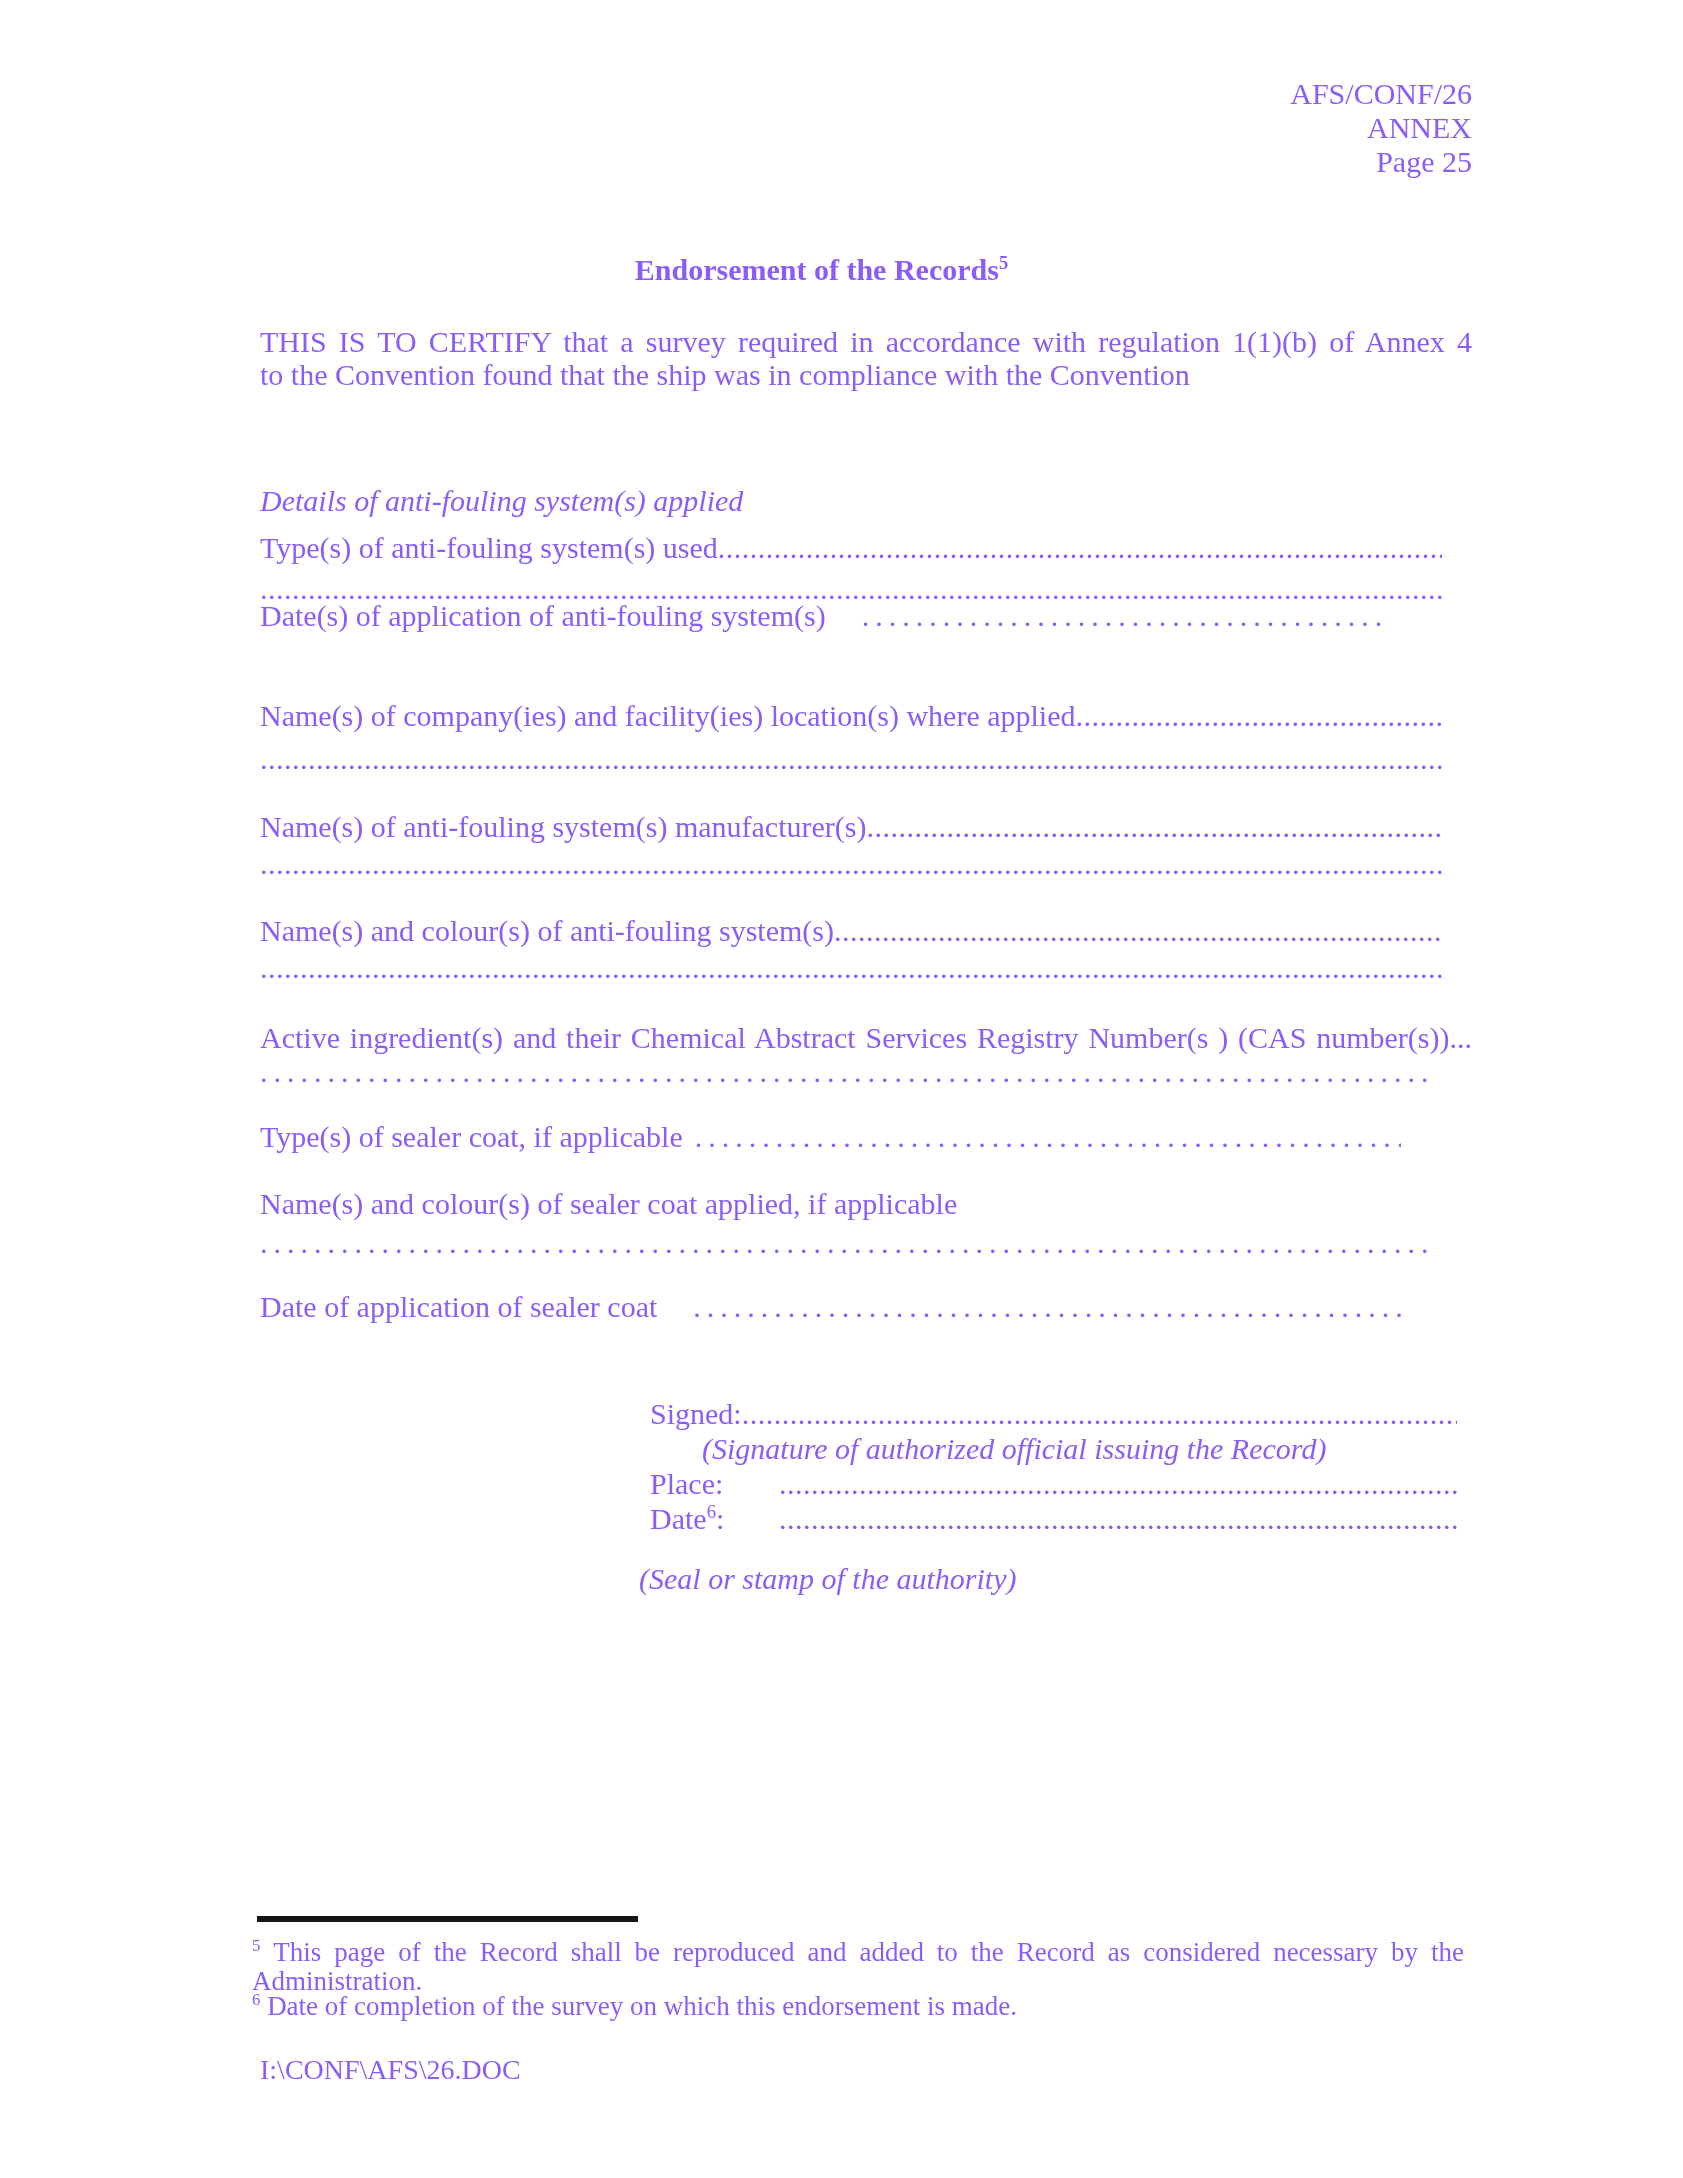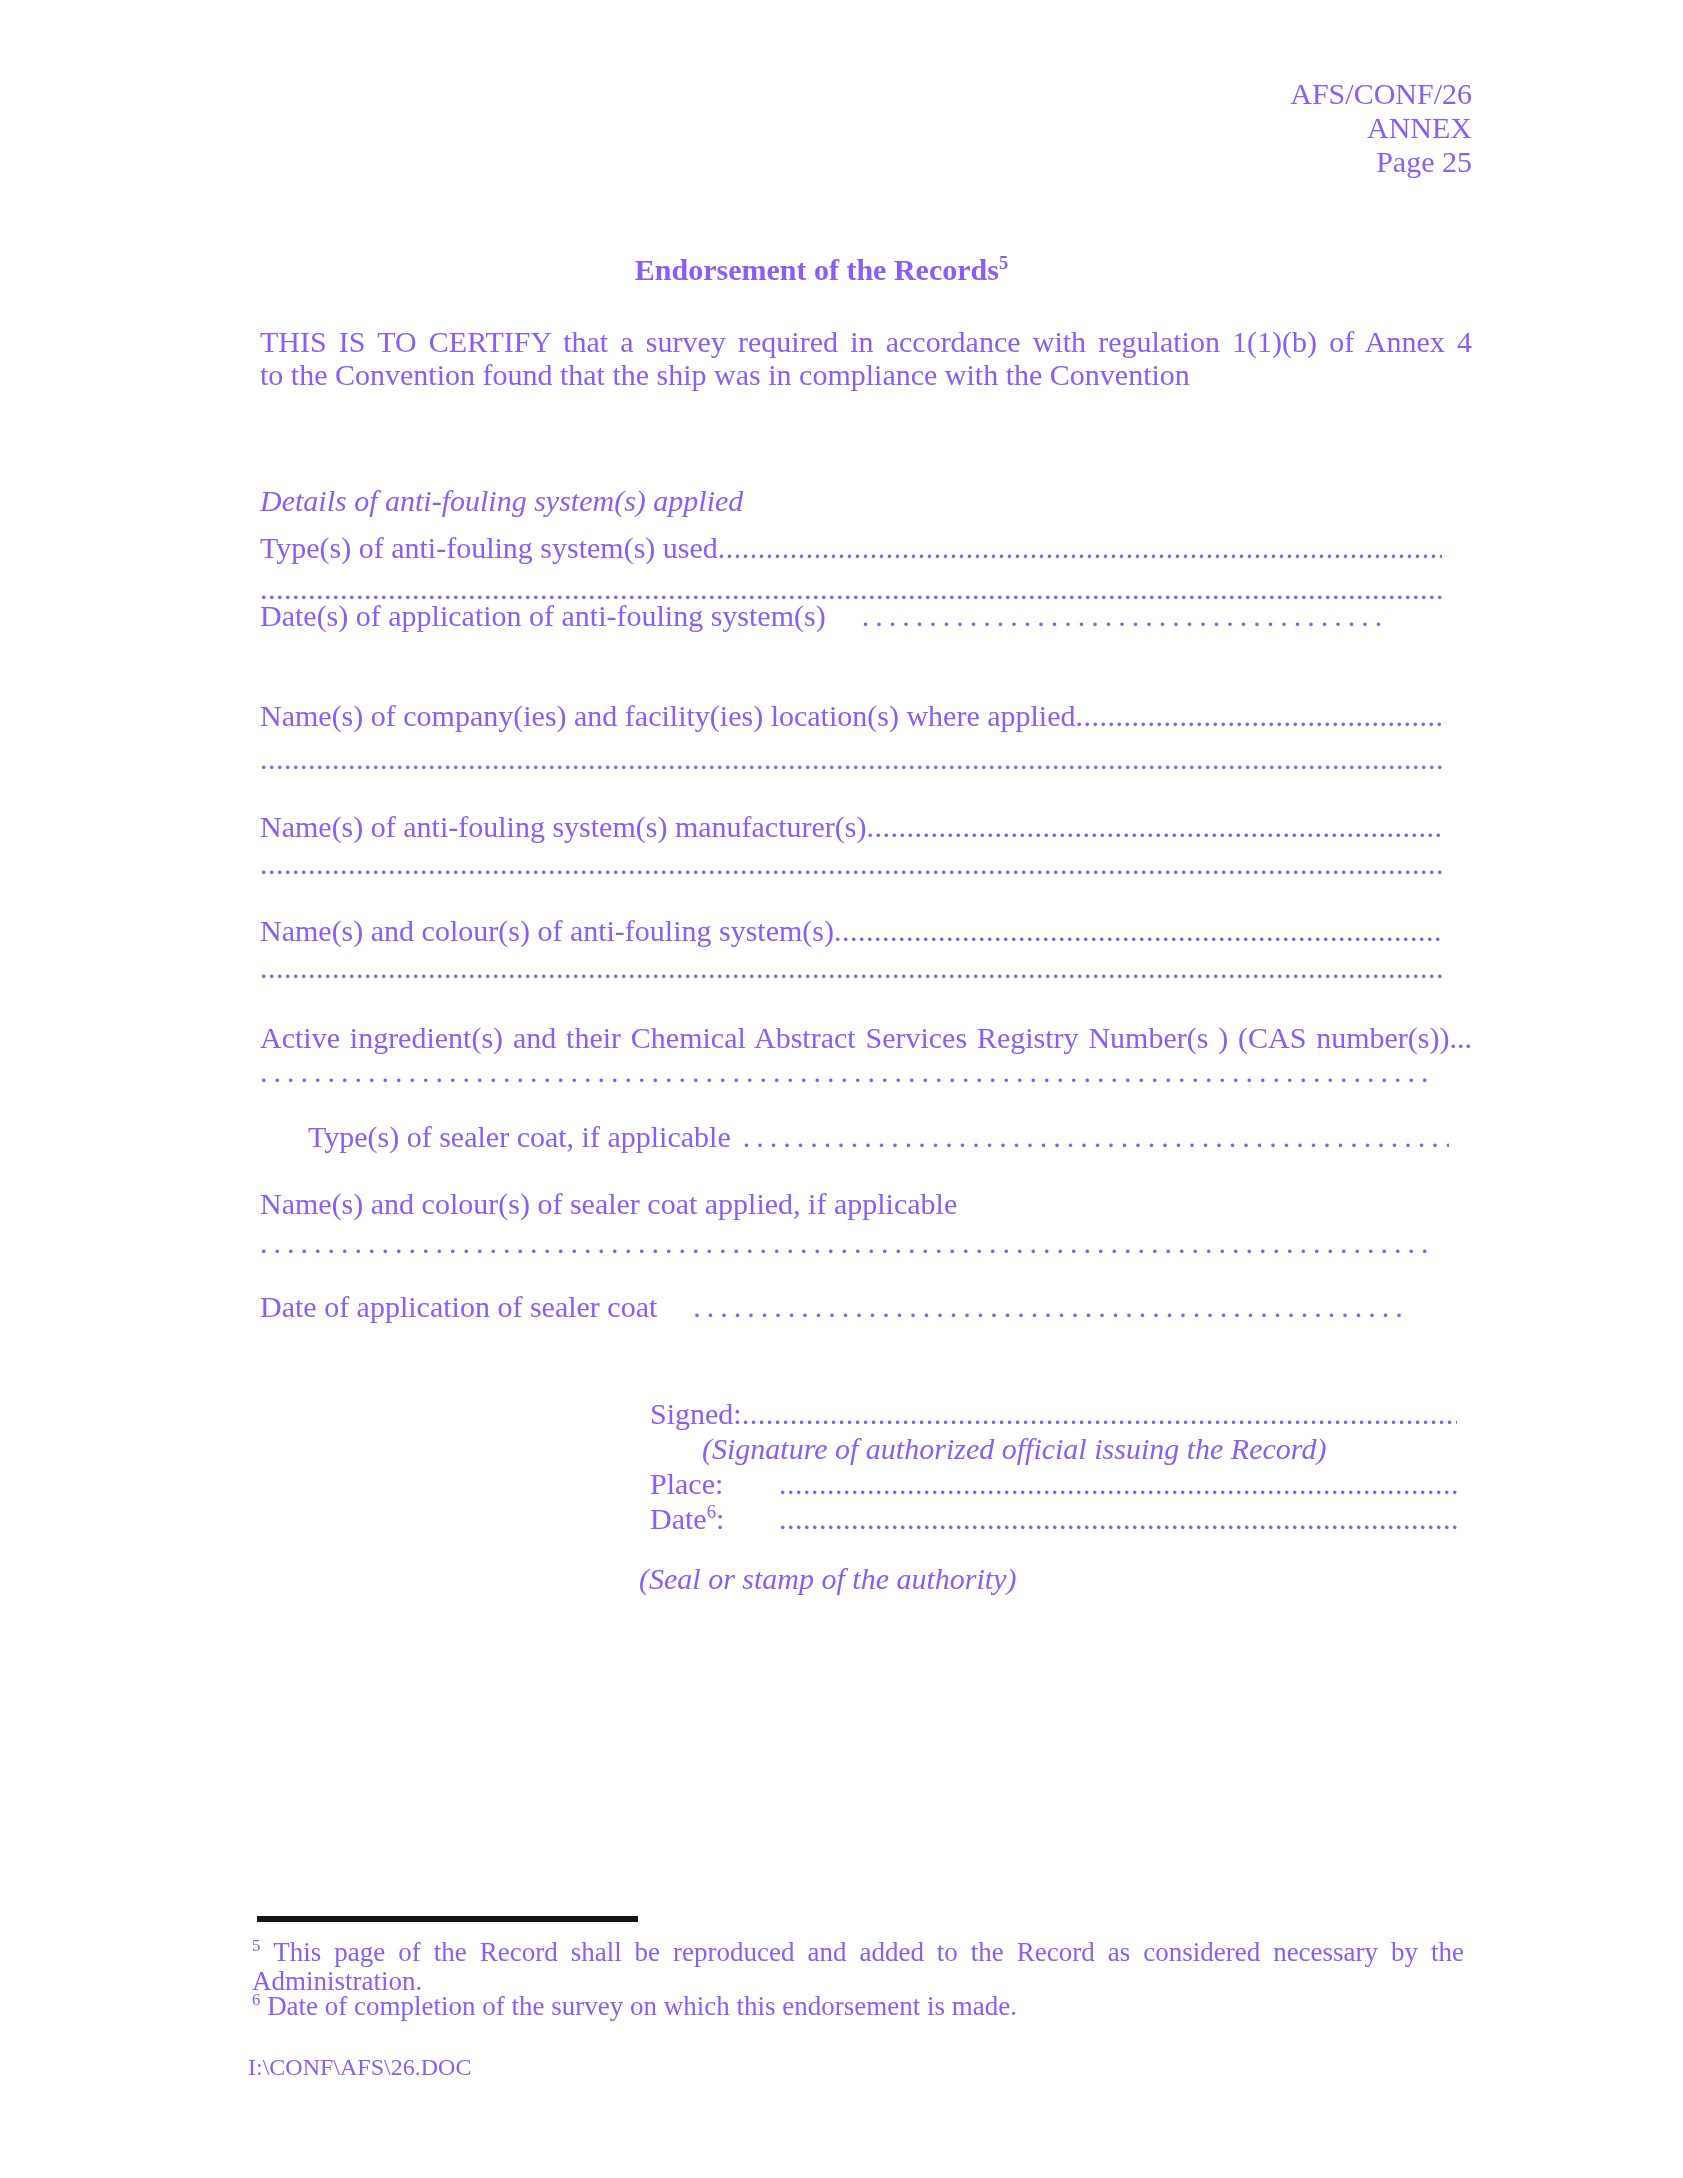--- a/index.html
+++ b/index.html
@@ -40,21 +40,21 @@
   .sig-block{top:1396px;left:650px;width:807px;line-height:35px;}
   .sig-row{display:flex;align-items:baseline;}
   .sig-caption{font-style:italic;padding-left:52px;white-space:nowrap;}
 
   .seal-note{top:1562px;left:639px;font-style:italic;}
 
   .footnote-rule{top:1916px;left:257px;width:381px;border-top:6px solid #151515;height:0;}
   .fn{left:252px;width:1212px;font-size:27px;line-height:29px;}
   .fn5{top:1938px;}
   .fn6{top:1992px;}
-  .doc-path{top:2054px;left:248px;font-size:24px;}
+  .doc-path{top:2054px;left:260px;font-size:28px;}
 </style>
 </head>
 <body>
 
 <div class="page">
 
   <div class="abs doc-header">
     <div>AFS/CONF/26</div>
     <div>ANNEX</div>
     <div>Page 25</div>
@@ -106,21 +106,21 @@
     <span class="leader m30">........................................................................................................................................................................................................................................................................</span>
   </div>
 
   <div class="row" style="top:1021px;">
     <span class="justify-full" style="width:100%;">Active ingredient(s) and their Chemical Abstract Services Registry Number(s ) (CAS number(s))...</span>
   </div>
   <div class="row" style="top:1055px;">
     <span class="leader spaced m45">........................................................................................................................................</span>
   </div>
 
-  <div class="row" style="top:1120px;margin-left:48px;">
+  <div class="row" style="top:1120px;">
     <span class="label" style="padding-right:12px;">Type(s) of sealer coat, if applicable</span>
     <span class="leader spaced m72">........................................................................................................................................</span>
   </div>
 
   <div class="row" style="top:1187px;">
     <span class="label">Name(s) and colour(s) of sealer coat applied, if applicable</span>
   </div>
   <div class="row" style="top:1226px;">
     <span class="leader spaced m45">........................................................................................................................................</span>
   </div>

